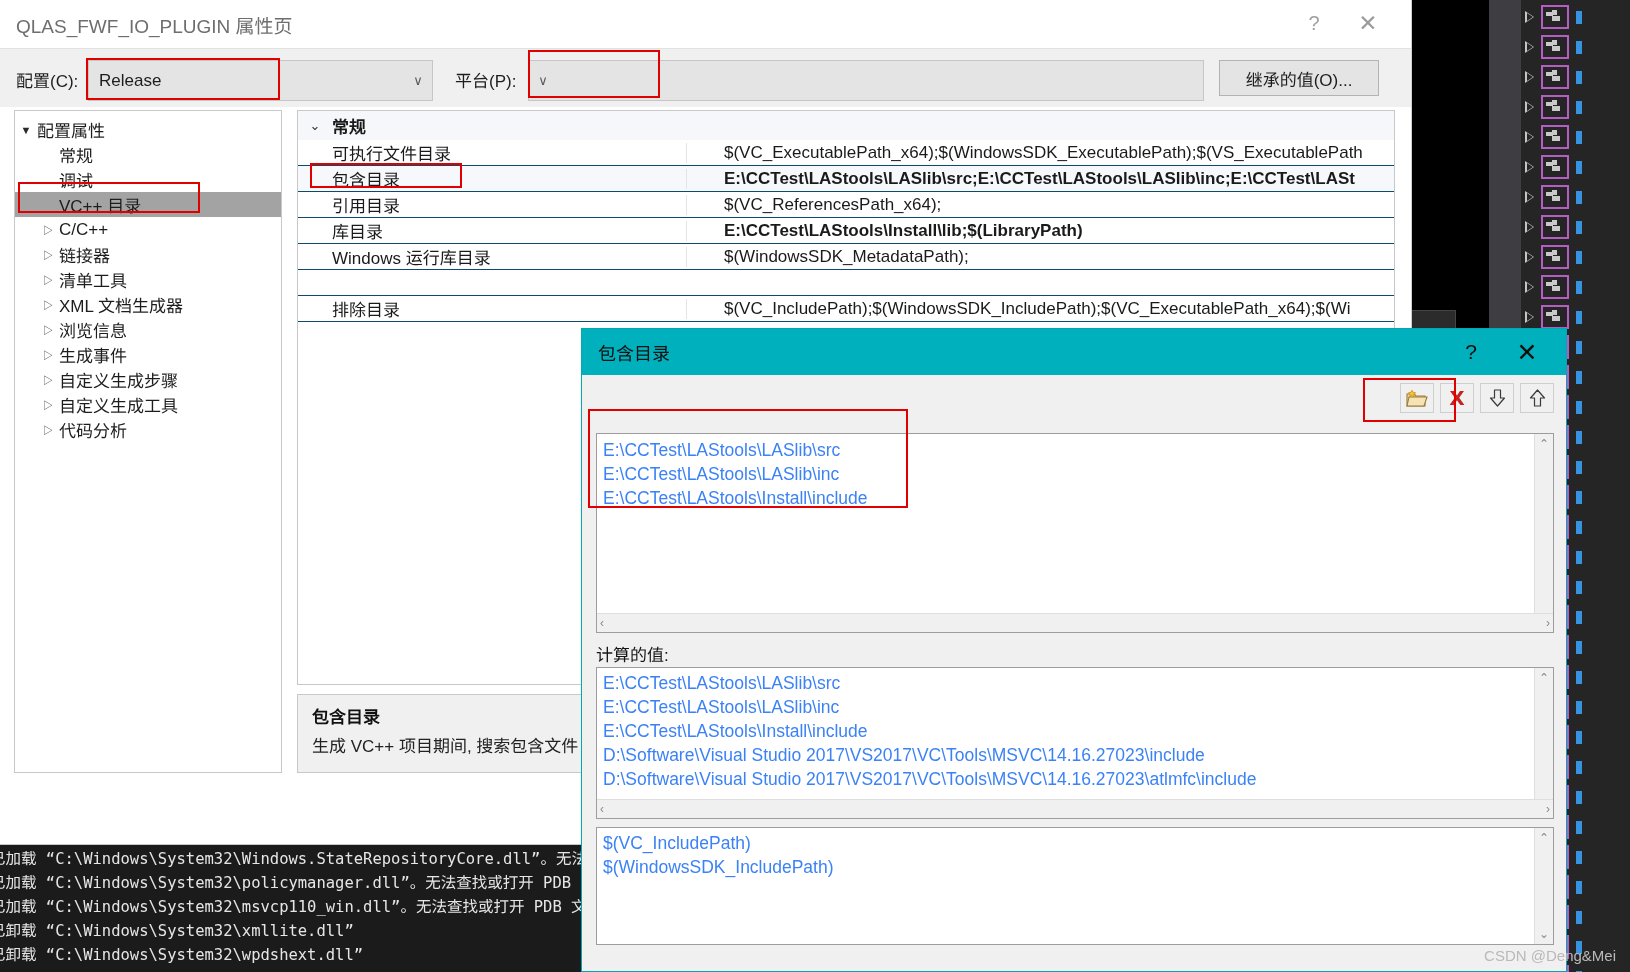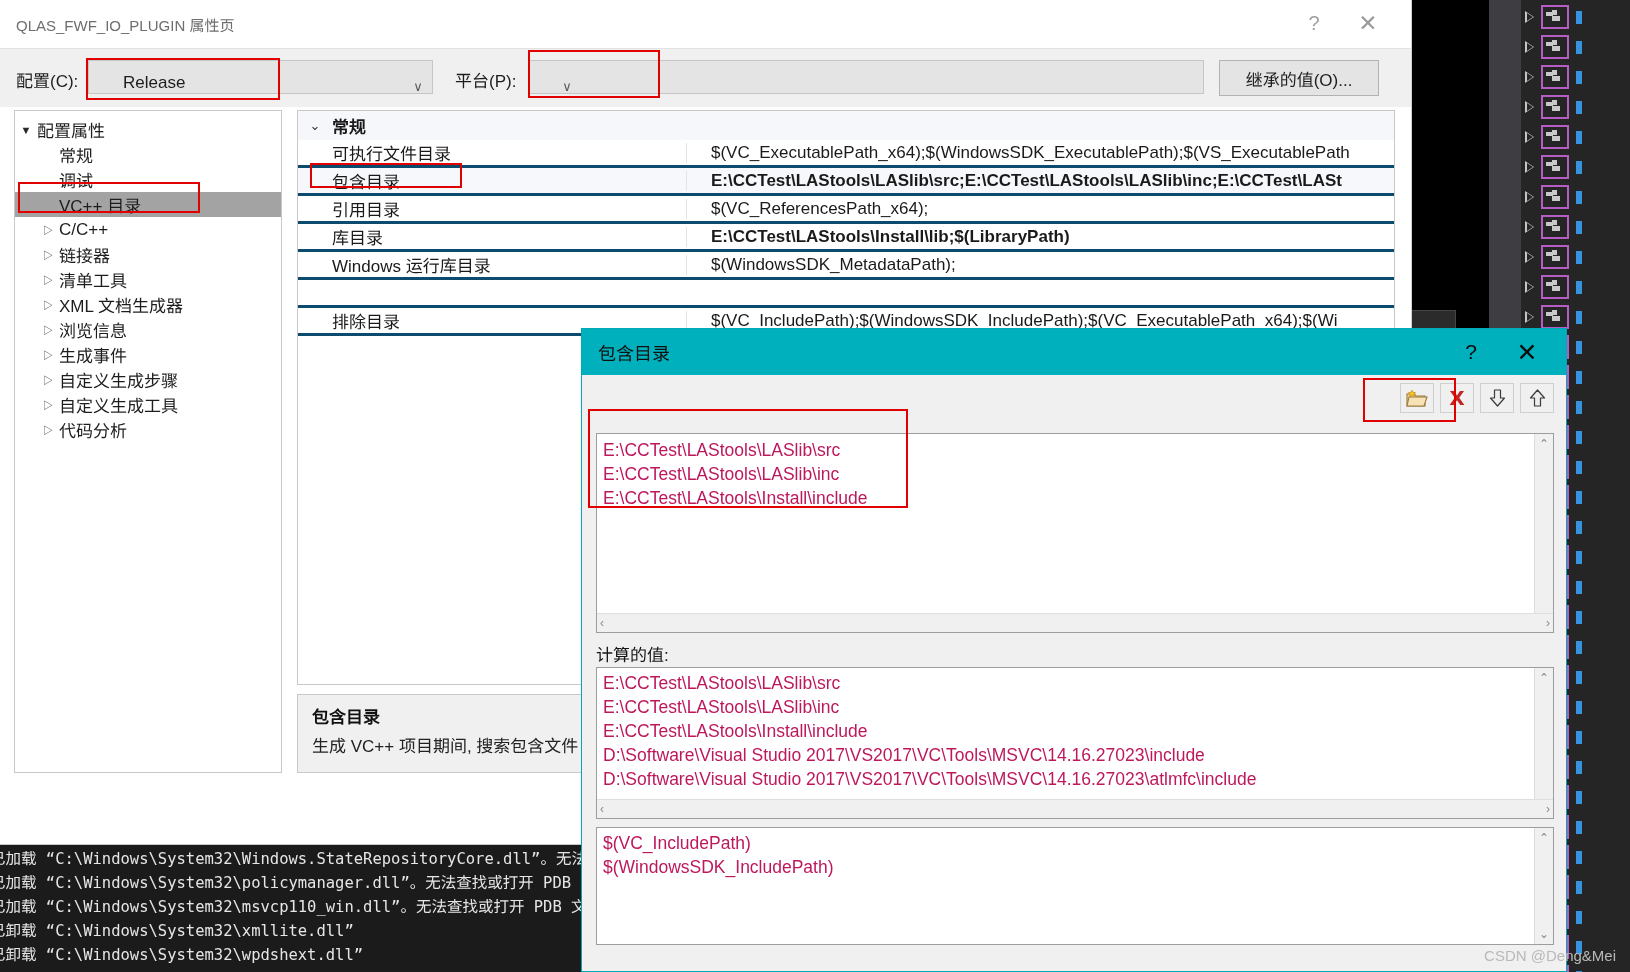--- a/index.html
+++ b/index.html
@@ -138,21 +138,21 @@
   #propwin-title {
     position: absolute;
     left: 0; top: 0;
     width: 100%; height: 48px;
     background: #ffffff;
     display: flex;
     align-items: center;
   }
   #propwin-title .t-text {
     margin-left: 16px;
-    font-size: 15px;
+    font-size: 19px;
     color: #6e6e6e;
     font-family: "Liberation Sans", sans-serif;
   }
   .titlebtn {
     position: absolute;
     top: 0;
     width: 46px; height: 46px;
     display: flex;
     align-items: center;
     justify-content: center;
@@ -177,25 +177,24 @@
     color: #1d1d1d;
     font-family: "Liberation Sans", sans-serif;
   }
   #cfg-label  { left: 16px;  top: 18px; }
   #plat-label { left: 455px; top: 18px; }
 
   .combo {
     position: absolute;
     background: #e4e4e4;
     border: 1px solid #c6c6c6;
-    height: 34px;
-    display: flex;
-    align-items: flex-end;
-    box-sizing: border-box;
-    padding-left: 24px;
+    height: 41px;
+    display: flex;
+    align-items: center;
+    box-sizing: border-box;
   }
   .combo .combo-val {
     padding-left: 10px;
     font-size: 17px;
     color: #1d1d1d;
     flex: 1;
     white-space: nowrap;
     overflow: hidden;
   }
   .combo .combo-arrow {
@@ -293,38 +292,38 @@
     width: 34px;
     text-align: center;
     font-size: 13px;
     font-weight: normal;
     color: #333;
   }
   .grid-row {
     height: 25px;
     display: flex;
     align-items: center;
-    border-bottom: 3px solid #0c4a6e;
+    border-bottom: 1px solid #0c4a6e;
     font-size: 17px;
     color: #1a1a1a;
     white-space: nowrap;
     overflow: hidden;
   }
   .grid-row.alt { background: #f6f8fb; }
   .grid-row .g-name {
     width: 388px;
     padding-left: 34px;
     box-sizing: border-box;
     flex: none;
     overflow: hidden;
   }
   .grid-row .g-val {
     flex: 1;
     border-left: 1px solid #e4e4e4;
-    padding-left: 24px;
+    padding-left: 37px;
     box-sizing: border-box;
     overflow: hidden;
   }
   .grid-row .g-val.bold { font-weight: bold; }
 
   
   #desc-panel {
     position: absolute;
     left: 297px; top: 694px;
     width: 1098px; height: 79px;
@@ -407,21 +406,21 @@
     background: #ffffff;
     border: 1px solid #9d9d9d;
     box-sizing: border-box;
     overflow: hidden;
   }
   #edit-list {
     padding: 4px 0 0 6px;
   }
   .edit-line {
     font-size: 17.5px;
-    color: #be185d;
+    color: #3b82f6;
     line-height: 24px;
     white-space: nowrap;
     font-family: "Liberation Sans", sans-serif;
   }
   .hscroll {
     position: absolute;
     left: 0; bottom: 0;
     height: 19px;
     width: 100%;
     background: #f0f0f0;

